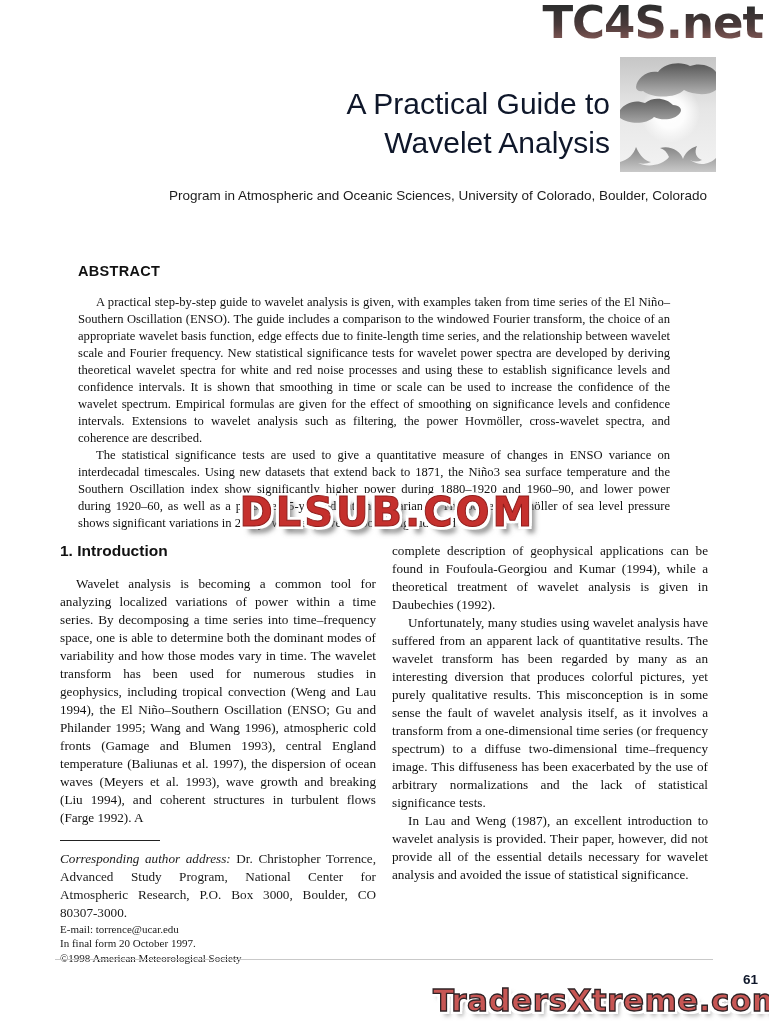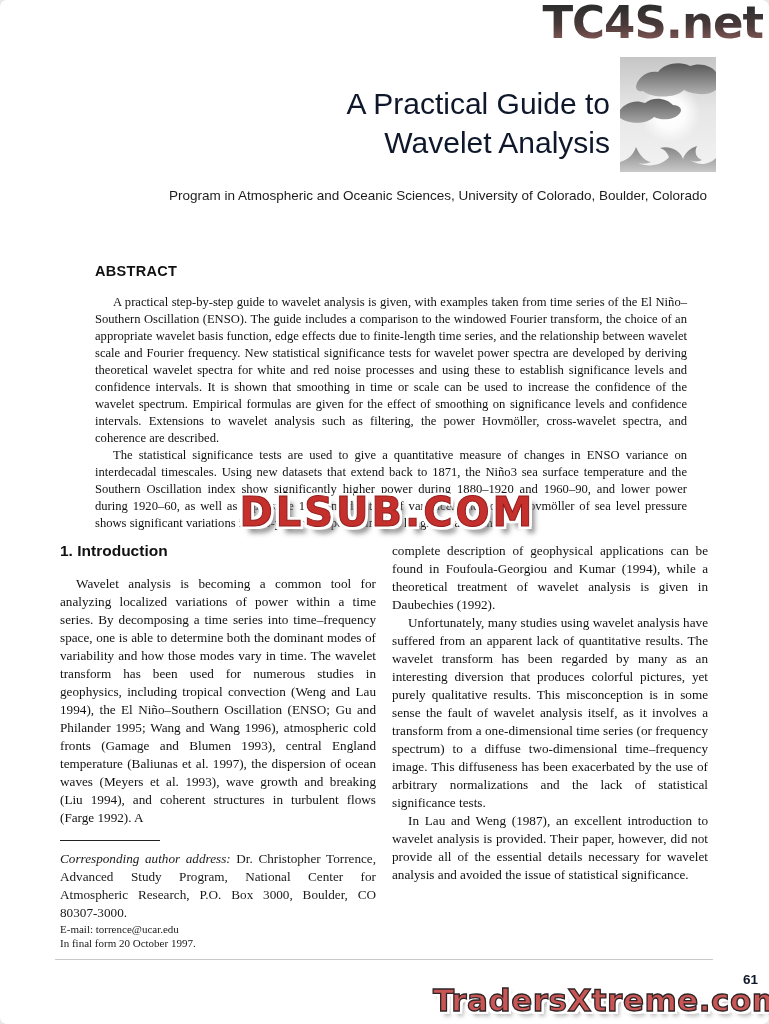--- a/index.html
+++ b/index.html
@@ -5,21 +5,20 @@
   * { margin: 0; padding: 0; box-sizing: border-box; }
   html, body { background: #e8e8e8; }
   .page {
     position: relative;
     width: 769px;
     height: 1024px;
     background: #ffffff;
     overflow: hidden;
     font-family: "Liberation Serif", serif;
     color: #111;
-    border-radius: 7px;
   }
 
   
   .tc4s {
     position: absolute;
     top: -4px;
     right: 6px;
     font-family: "DejaVu Sans", sans-serif;
     font-weight: bold;
     font-size: 45px;
@@ -91,21 +90,21 @@
     font-family: "Liberation Sans", sans-serif;
     color: #1c1c1c;
   }
   .byline .authors { font-size: 16.5px; line-height: 20px; }
   .byline .affil   { font-size: 13.5px; line-height: 17px; }
 
   
   .abstract {
     position: absolute;
     top: 263px;
-    left: 95px;
+    left: 78px;
     width: 592px;
   }
   .abstract h2 {
     font-family: "Liberation Sans", sans-serif;
     font-size: 14.5px;
     letter-spacing: 0.3px;
     color: #111;
   }
   .abstract p {
     margin-top: 15px;
@@ -244,20 +243,21 @@
 
   <div class="columns">
     <div class="col">
       <h3>1. Introduction</h3>
       <p>Wavelet analysis is becoming a common tool for analyzing localized variations of power within a time series. By decomposing a time series into time–frequency space, one is able to determine both the dominant modes of variability and how those modes vary in time. The wavelet transform has been used for numerous studies in geophysics, including tropical convection (Weng and Lau 1994), the El Niño–Southern Oscillation (ENSO; Gu and Philander 1995; Wang and Wang 1996), atmospheric cold fronts (Gamage and Blumen 1993), central England temperature (Baliunas et al. 1997), the dispersion of ocean waves (Meyers et al. 1993), wave growth and breaking (Liu 1994), and coherent structures in turbulent flows (Farge 1992). A</p>
       <hr class="footnote-rule">
       <div class="footnote">
         <p class="noindent"><span class="lead">Corresponding author address:</span><span> Dr. Christopher Torrence, Advanced Study Program, National Center for Atmospheric Research, P.O. Box 3000, Boulder, CO 80307-3000.</span></p>
         <div>E-mail: torrence@ucar.edu</div>
         <div>In final form 20 October 1997.</div>
+        <div>©1998 American Meteorological Society</div>
       </div>
     </div>
     <div class="col">
       <p class="noindent">complete description of geophysical applications can be found in Foufoula-Georgiou and Kumar (1994), while a theoretical treatment of wavelet analysis is given in Daubechies (1992).</p>
       <p>Unfortunately, many studies using wavelet analysis have suffered from an apparent lack of quantitative results. The wavelet transform has been regarded by many as an interesting diversion that produces colorful pictures, yet purely qualitative results. This misconception is in some sense the fault of wavelet analysis itself, as it involves a transform from a one-dimensional time series (or frequency spectrum) to a diffuse two-dimensional time–frequency image. This diffuseness has been exacerbated by the use of arbitrary normalizations and the lack of statistical significance tests.</p>
       <p>In Lau and Weng (1987), an excellent introduction to wavelet analysis is provided. Their paper, however, did not provide all of the essential details necessary for wavelet analysis and avoided the issue of statistical significance.</p>
     </div>
   </div>
 
   <hr class="footer-rule">

